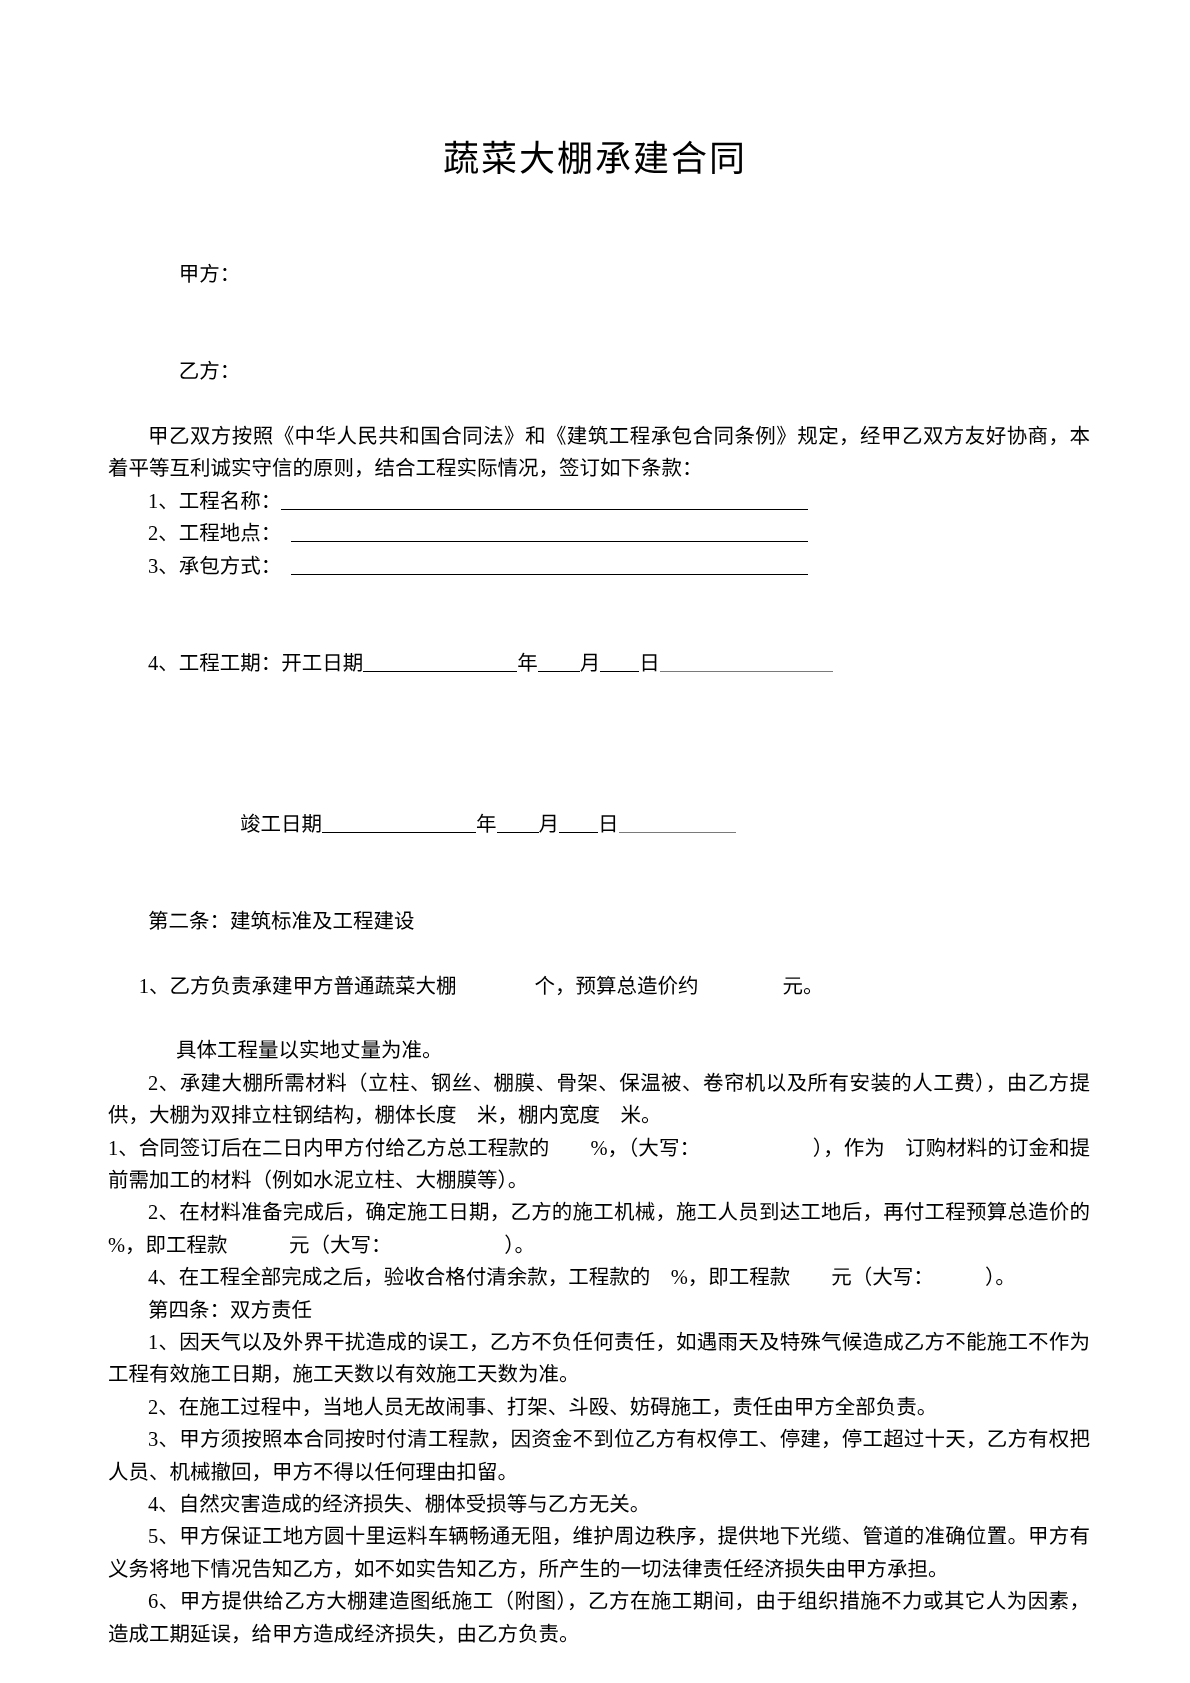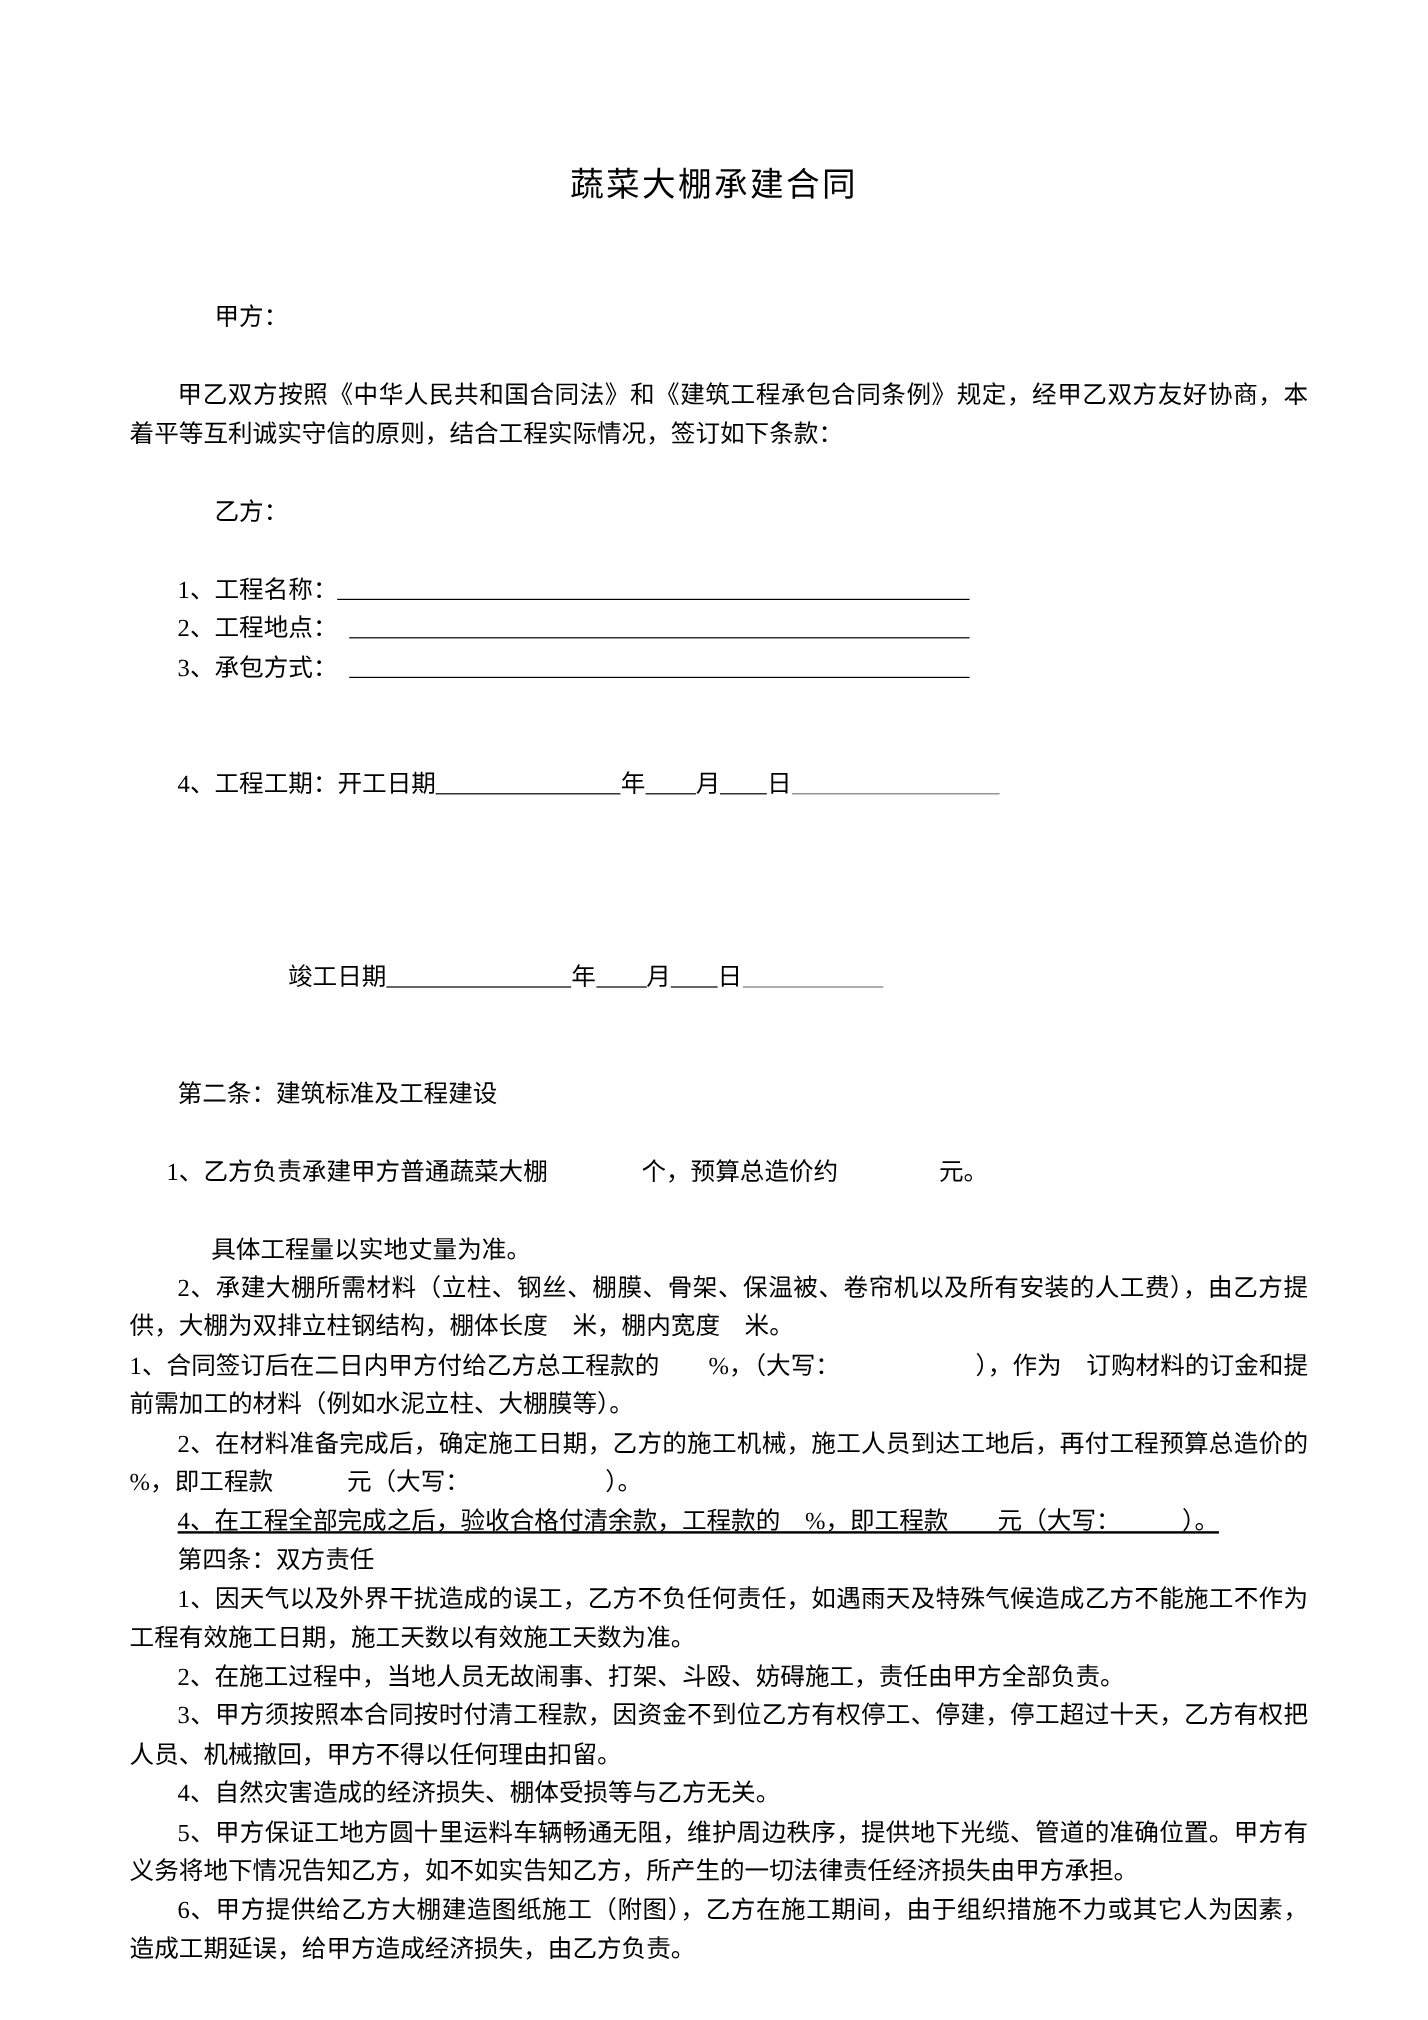--- a/index.html
+++ b/index.html
@@ -13,21 +13,21 @@
     width: 1190px;
     height: 1683px;
     background: #ffffff;
     margin: 0 auto;
     overflow: hidden;
     font-family: "Liberation Serif", "DejaVu Serif", serif;
     color: #000000;
   }
   .doc-title {
     text-align: center;
-    font-size: 28px;
+    font-size: 36px;
     line-height: 1.1;
     font-weight: 400;
     letter-spacing: 2px;
     margin: 0;
     padding-top: 140px;
     padding-bottom: 0;
     font-family: "Liberation Serif", "DejaVu Serif", serif;
   }
   .body-wrap {
     margin-top: 46px;
@@ -75,25 +75,25 @@
 
 <div class="page">
 
   <h1 class="doc-title">蔬菜大棚承建合同</h1>
 
   <div class="body-wrap">
 
     <div class="p ind1">
       <span>甲方：</span>
     </div>
-    <div class="p ind0" style="text-indent:40px;">甲乙双方按照《中华人民共和国合同法》和《建筑工程承包合同条例》规定，经甲乙双方友好协商，本着平等互利诚实守信的原则，结合工程实际情况，签订如下条款：</div>
-
     <div class="p ind1">
       <span>乙方：</span>
     </div>
+
+    <div class="p ind0" style="text-indent:40px;">甲乙双方按照《中华人民共和国合同法》和《建筑工程承包合同条例》规定，经甲乙双方友好协商，本着平等互利诚实守信的原则，结合工程实际情况，签订如下条款：</div>
 
 
     <div class="p ind1 nowrapline">
       <span>1、</span><span>工程名称：</span><span class="ul" style="width:527px;"></span>
     </div>
 
     <div class="p ind1 nowrapline">
       <span>2、</span><span>工程地点：</span><span class="ul" style="width:517px;margin-left:10px;"></span>
     </div>
 
@@ -115,21 +115,21 @@
     <div class="p" style="padding-left:68px;">具体工程量以实地丈量为准。</div>
 
     <div class="p ind0" style="text-indent:40px;"><span>2、</span><span>承建大棚所需材料（立柱、钢丝、棚膜、骨架、保温被、卷帘机以及所有安装的人工费），由乙方提供，大棚为双排立柱钢结构，棚体长度　米，棚内宽度　米。</span></div>
 
 
     <div class="p ind0"><span>1、</span><span>合同签订后在二日内甲方付给乙方总工程款的　　%，（大写：　　　　　　），作为　订购材料的订金和提前需加工的材料（例如水泥立柱、大棚膜等）。</span></div>
 
     <div class="p ind0" style="text-indent:40px;"><span>2、</span><span>在材料准备完成后，确定施工日期，乙方的施工机械，施工人员到达工地后，再付工程预算总造价的　　　%，即工程款　　　元（大写：　　　　　　）。</span></div>
 
 
-    <div class="p ind0" style="text-indent:40px;text-decoration:underline;"><span>4、</span><span>在工程全部完成之后，验收合格付清余款，工程款的　%，即工程款　　元（大写：　　　）。</span></div>
+    <div class="p ind0" style="text-indent:40px;"><span>4、</span><span>在工程全部完成之后，验收合格付清余款，工程款的　%，即工程款　　元（大写：　　　）。</span></div>
 
     <div class="p ind1">第四条：双方责任</div>
 
     <div class="p ind0" style="text-indent:40px;"><span>1、</span><span>因天气以及外界干扰造成的误工，乙方不负任何责任，如遇雨天及特殊气候造成乙方不能施工不作为工程有效施工日期，施工天数以有效施工天数为准。</span></div>
 
     <div class="p ind0" style="text-indent:40px;"><span>2、</span><span>在施工过程中，当地人员无故闹事、打架、斗殴、妨碍施工，责任由甲方全部负责。</span></div>
 
     <div class="p ind0" style="text-indent:40px;"><span>3、</span><span>甲方须按照本合同按时付清工程款，因资金不到位乙方有权停工、停建，停工超过十天，乙方有权把人员、机械撤回，甲方不得以任何理由扣留。</span></div>
 
     <div class="p ind0" style="text-indent:40px;"><span>4、</span><span>自然灾害造成的经济损失、棚体受损等与乙方无关。</span></div>

